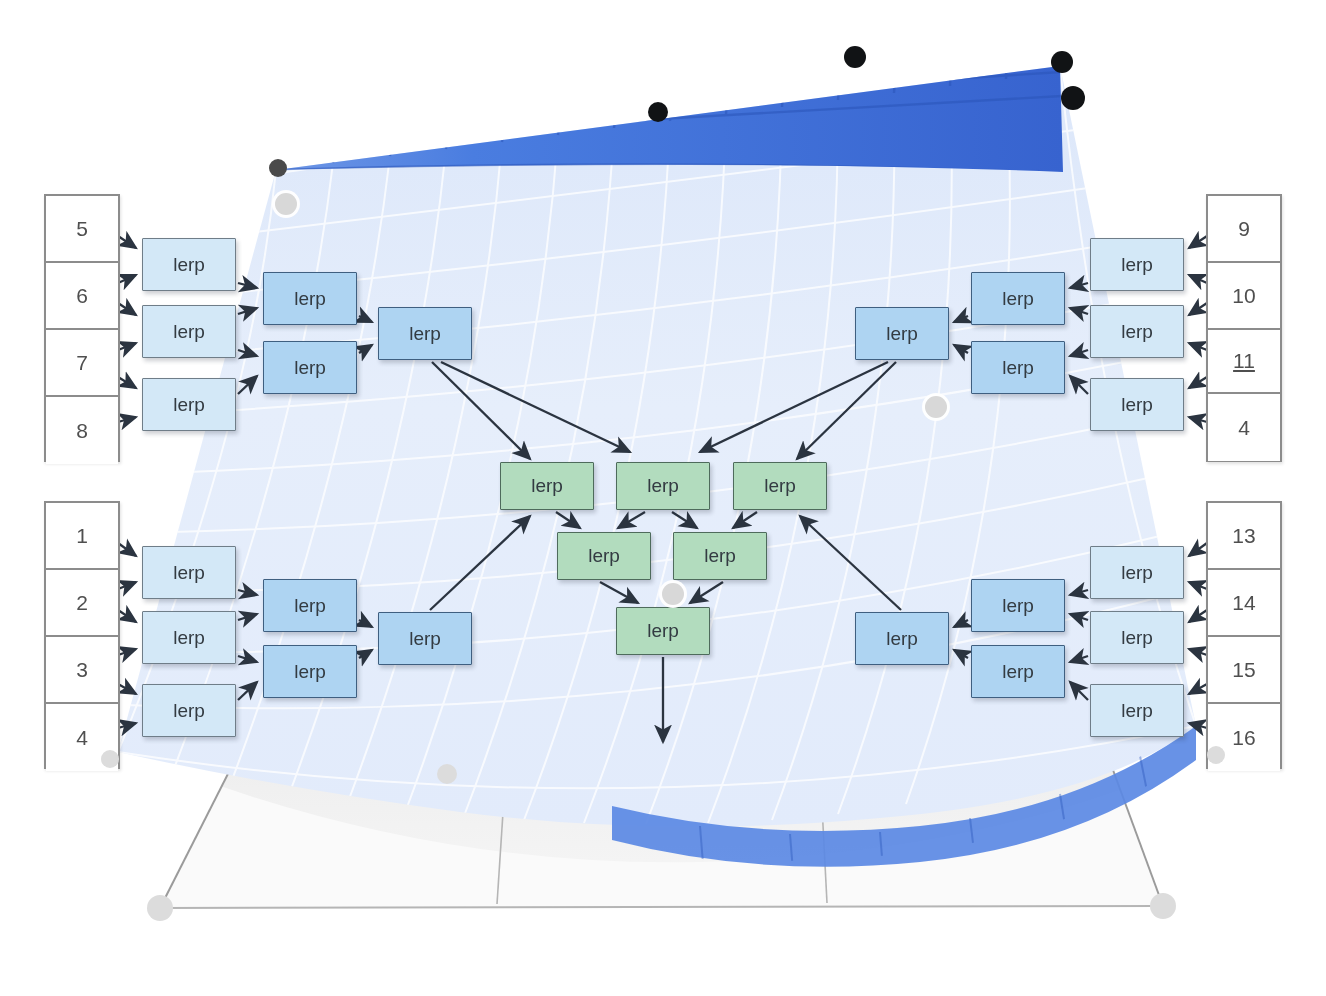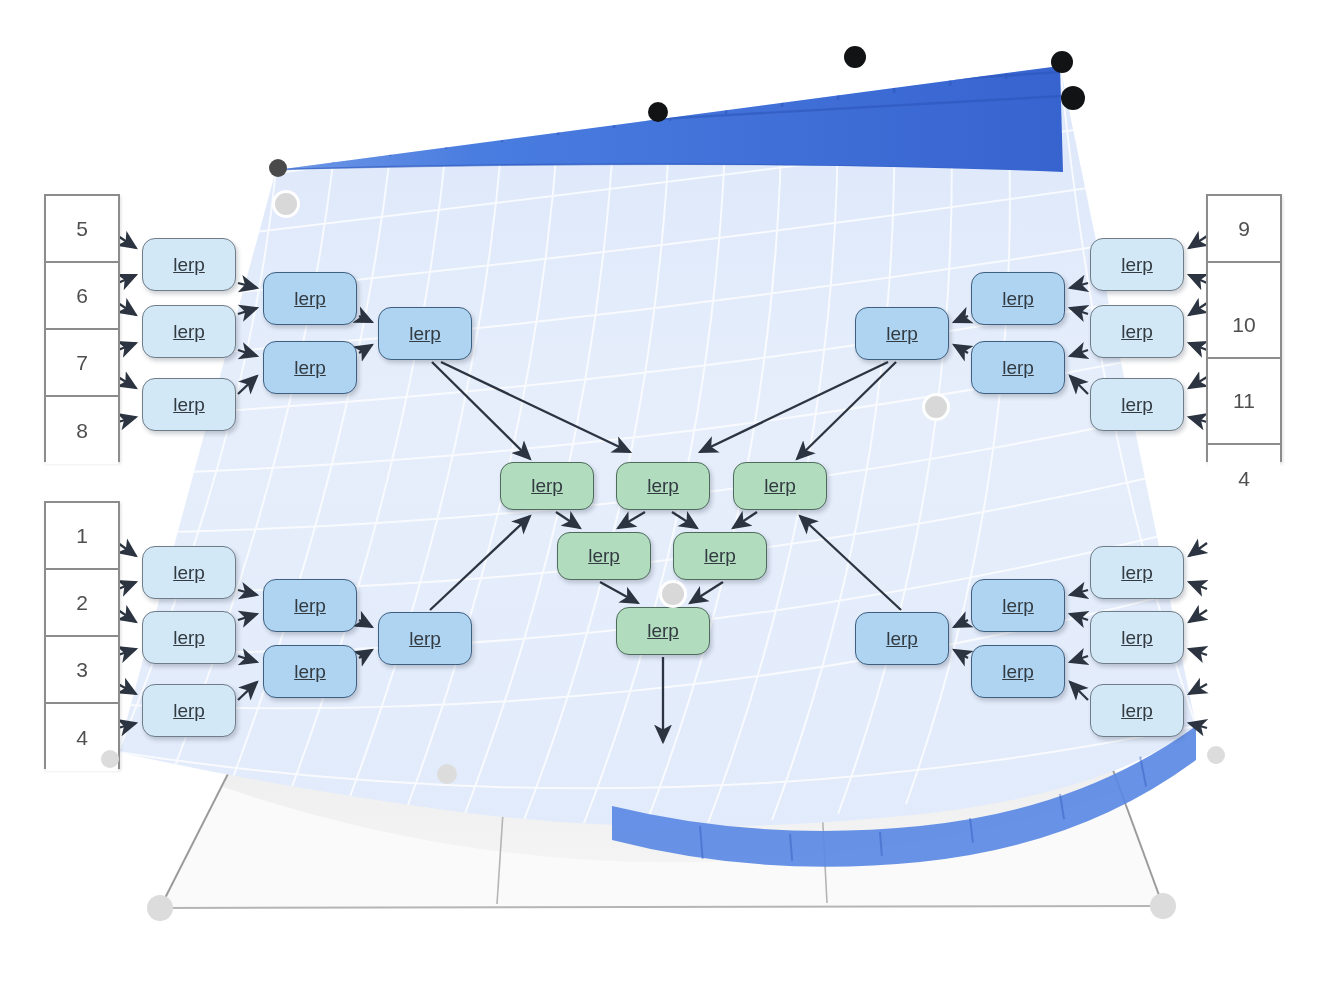--- a/index.html
+++ b/index.html
@@ -60,23 +60,22 @@
 
   
   .node {
     position: absolute;
     box-sizing: border-box;
     display: flex;
     align-items: center;
     justify-content: center;
     font-size: 19px;
     color: #333b42;
-    border-radius: 13px;
+    border-radius: 1px;
     box-shadow: 2px 3px 4px rgba(30,40,60,0.22);
-    text-decoration: underline;
   }
   .node.lv1 {
     background: #d3e8f7;
     border: 1.5px solid #6f7d88;
   }
   .node.lv2 {
     background: #aed4f2;
     border: 1.5px solid #3f5f80;
   }
   .node.lv3 {
@@ -324,25 +323,31 @@
 
     <div class="index-col" style="left:44px; top:501px; width:76px; height:268px;">
       <div class="index-cell" style="height:67px;">1</div>
       <div class="index-cell" style="height:67px;">2</div>
       <div class="index-cell" style="height:67px;">3</div>
       <div class="index-cell" style="height:67px;">4</div>
     </div>
 
     <div class="index-col" style="left:1206px; top:194px; width:76px; height:268px;">
       <div class="index-cell" style="height:67px;">9</div>
-      <div class="index-cell" style="height:67px;margin-top:29px;">10</div>
-      <div class="index-cell" style="height:86px;">11</div>
+      <div class="index-cell" style="height:67px;">10</div>
+      <div class="index-cell" style="height:64px;text-decoration:underline;">11</div>
       <div class="index-cell" style="height:67px;">4</div>
     </div>
 
+    <div class="index-col" style="left:1206px; top:501px; width:76px; height:268px;">
+      <div class="index-cell" style="height:67px;">13</div>
+      <div class="index-cell" style="height:67px;">14</div>
+      <div class="index-cell" style="height:67px;">15</div>
+      <div class="index-cell" style="height:67px;">16</div>
+    </div>
 
     <div class="node lv1" style="left:142px; top:238px; width:94px; height:53px;">lerp</div>
     <div class="node lv1" style="left:142px; top:305px; width:94px; height:53px;">lerp</div>
     <div class="node lv1" style="left:142px; top:378px; width:94px; height:53px;">lerp</div>
     <div class="node lv2" style="left:263px; top:272px; width:94px; height:53px;">lerp</div>
     <div class="node lv2" style="left:263px; top:341px; width:94px; height:53px;">lerp</div>
     <div class="node lv3" style="left:378px; top:307px; width:94px; height:53px;">lerp</div>
 
     <div class="node lv1" style="left:142px; top:546px; width:94px; height:53px;">lerp</div>
     <div class="node lv1" style="left:142px; top:611px; width:94px; height:53px;">lerp</div>

